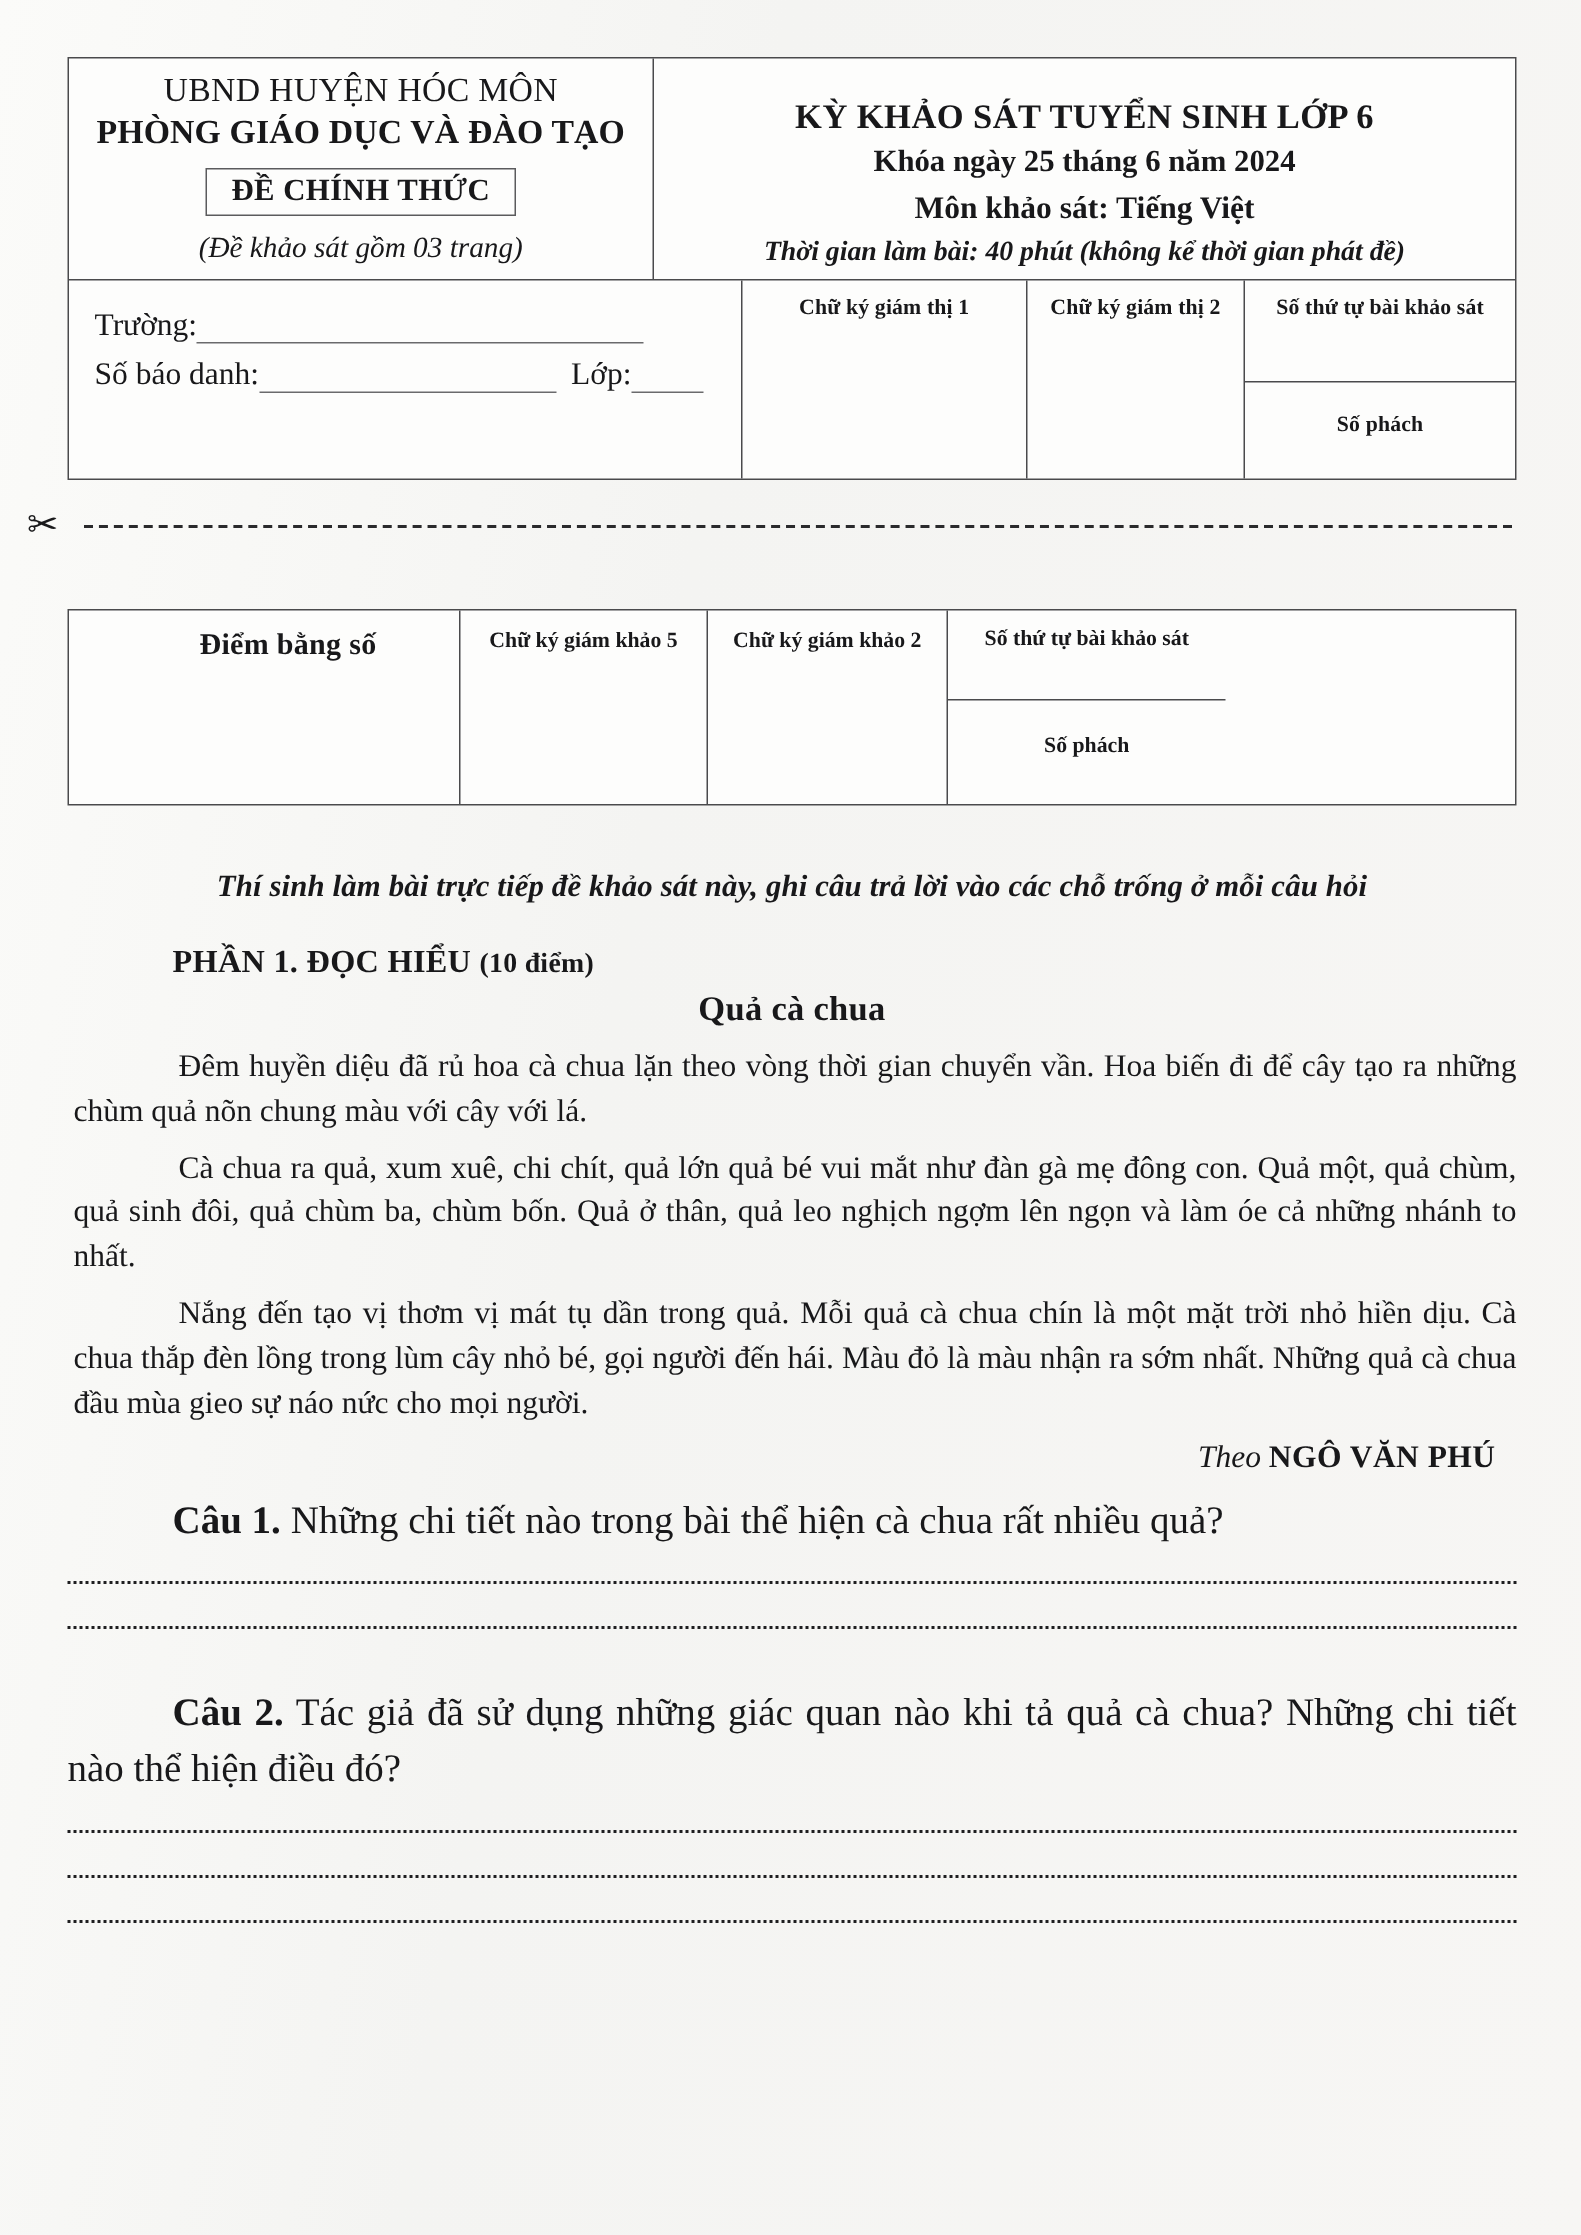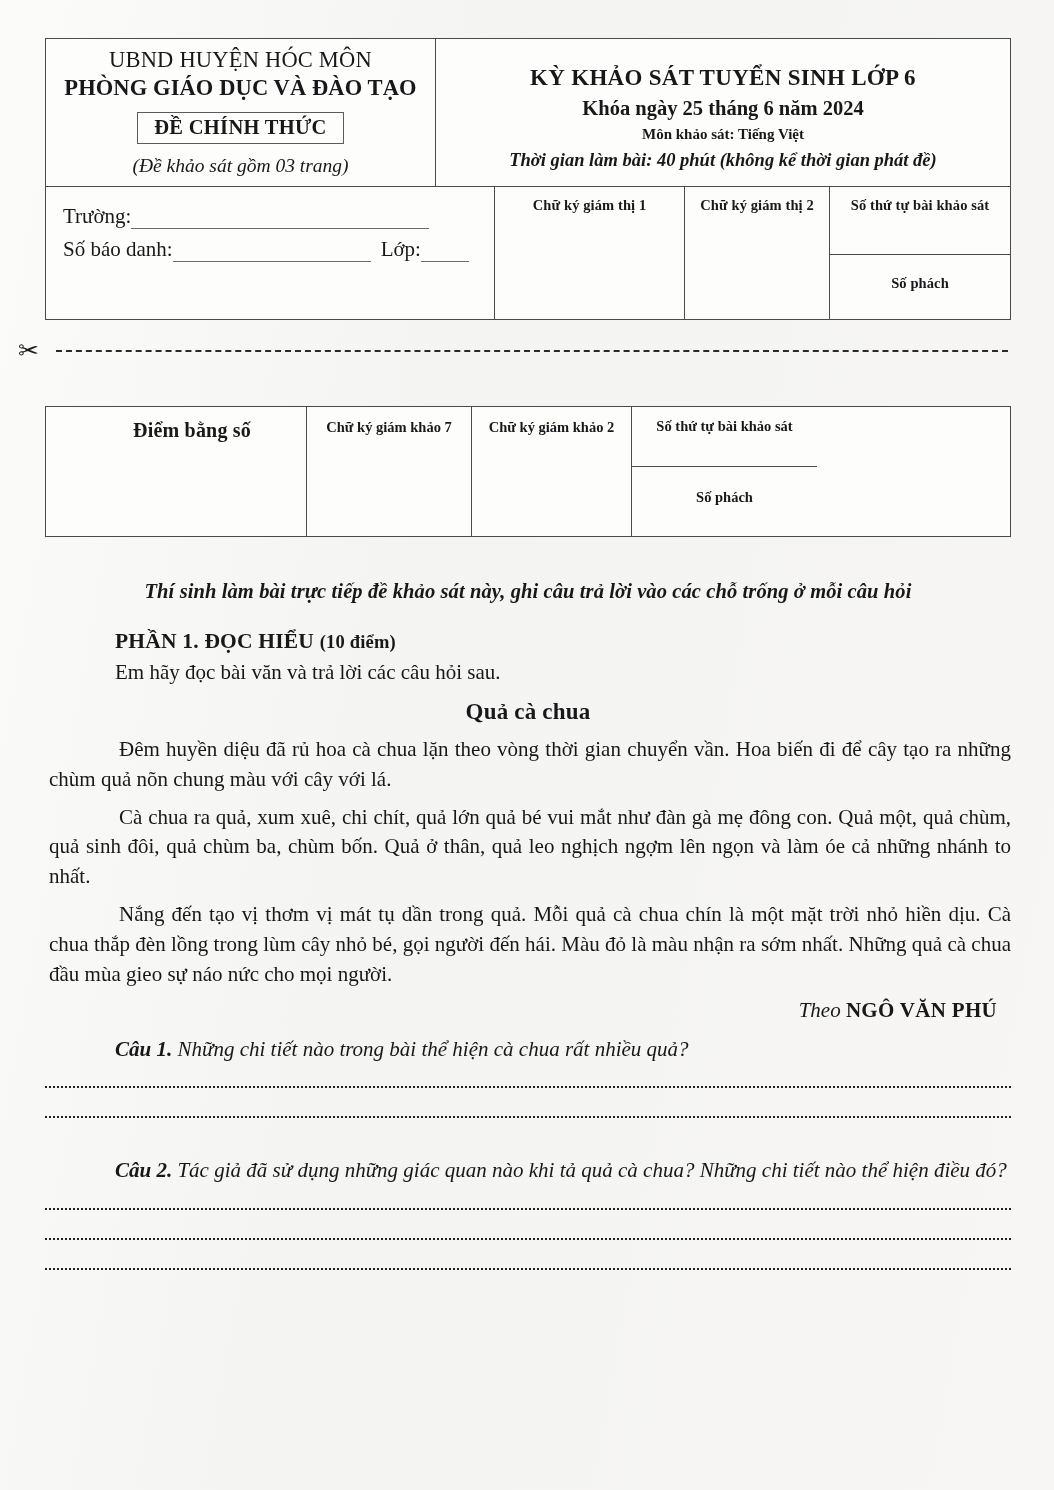--- a/index.html
+++ b/index.html
@@ -81,21 +81,21 @@
     font-size: 23px;
     letter-spacing: .3px;
   }
   .exam-sub {
     font-weight: bold;
     font-size: 20.5px;
     margin-top: 6px;
   }
   .exam-sub2 {
     font-weight: bold;
-    font-size: 15px;
+    font-size: 21px;
     margin-top: 6px;
     font-family: Liberation Serif, serif;
   }
   .exam-time {
     font-weight: bold;
     font-style: italic;
     font-size: 18.5px;
     margin-top: 7px;
   }
 
@@ -257,26 +257,25 @@
   .attribution {
     text-align: right;
     font-size: 21px;
     margin: 6px 0 12px 0;
     padding-right: 14px;
   }
   .attribution i { font-style: italic; }
   .attribution b { font-weight: bold; letter-spacing: .3px; }
 
   .question {
-    font-size: 21px;
+    font-size: 26px;
     line-height: 1.42;
     text-align: justify;
     text-indent: 70px;
     margin: 0 0 6px 0;
-    font-style: italic;
   }
   .question b { font-weight: bold; }
 
   .answer-line {
     border-bottom: 2.4px dotted #1e1e20;
     height: 0;
     margin: 28px 0 0 0;
     width: 966px;
   }
   .answer-line.first { margin-top: 22px; }
@@ -339,42 +338,41 @@
   <div class="cutline">
     <div class="scissors">✂</div>
     <div class="dashes"></div>
   </div>
 
   <div class="grade-table">
     <div class="g-col g1">
       <div class="g-hd-big">Điểm bằng số</div>
     </div>
     <div class="g-col g3">
-      <div class="g-hd-sm">Chữ ký giám khảo 7</div>
+      <div class="g-hd-sm">Chữ ký giám khảo 5</div>
     </div>
     <div class="g-col g4">
       <div class="g-hd-sm">Chữ ký giám khảo 2</div>
     </div>
     <div class="g-col g5">
       <div class="g5-top">
         <div class="g-hd-sm">Số thứ tự bài khảo sát</div>
       </div>
       <div class="g5-bot">
         <div class="g-hd-sm">Số phách</div>
       </div>
     </div>
   </div>
 
   <div class="content">
 
     <p class="instruction">Thí sinh làm bài trực tiếp đề khảo sát này, ghi câu trả lời vào các chỗ trống ở mỗi câu hỏi</p>
 
     <div class="part-title"><span>PHẦN 1. ĐỌC HIỂU </span><span class="pt-sm">(10 điểm)</span></div>
 
-    <p class="sub-instruction">Em hãy đọc bài văn và trả lời các câu hỏi sau.</p>
 
     <h2 class="passage-title">Quả cà chua</h2>
 
     <p class="para">Đêm huyền diệu đã rủ hoa cà chua lặn theo vòng thời gian chuyển vần. Hoa biến đi để cây tạo ra những chùm quả nõn chung màu với cây với lá.</p>
     <p class="para">Cà chua ra quả, xum xuê, chi chít, quả lớn quả bé vui mắt như đàn gà mẹ đông con. Quả một, quả chùm, quả sinh đôi, quả chùm ba, chùm bốn. Quả ở thân, quả leo nghịch ngợm lên ngọn và làm óe cả những nhánh to nhất.</p>
     <p class="para">Nắng đến tạo vị thơm vị mát tụ dần trong quả. Mỗi quả cà chua chín là một mặt trời nhỏ hiền dịu. Cà chua thắp đèn lồng trong lùm cây nhỏ bé, gọi người đến hái. Màu đỏ là màu nhận ra sớm nhất. Những quả cà chua đầu mùa gieo sự náo nức cho mọi người.</p>
 
     <p class="attribution"><i>Theo </i><b>NGÔ VĂN PHÚ</b></p>
 
     <p class="question"><b>Câu 1.</b><span> Những chi tiết nào trong bài thể hiện cà chua rất nhiều quả?</span></p>

